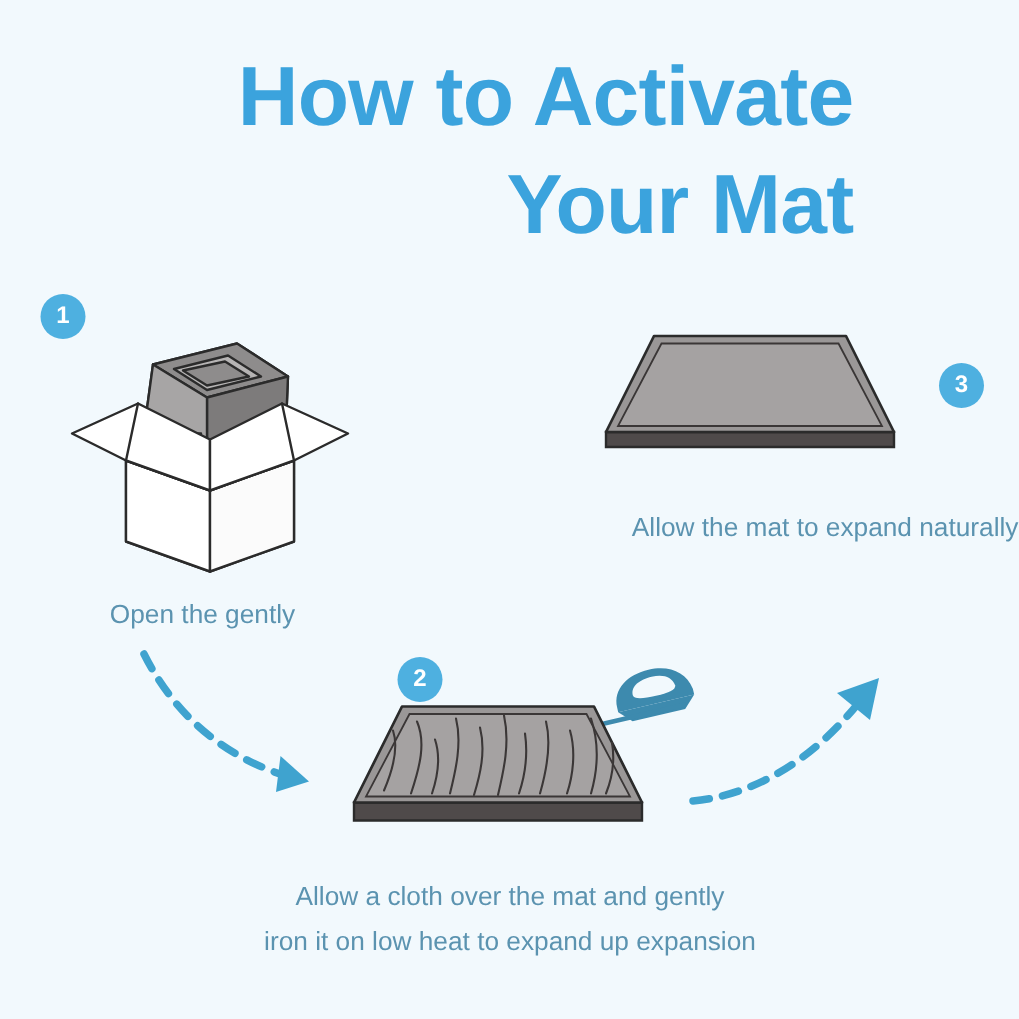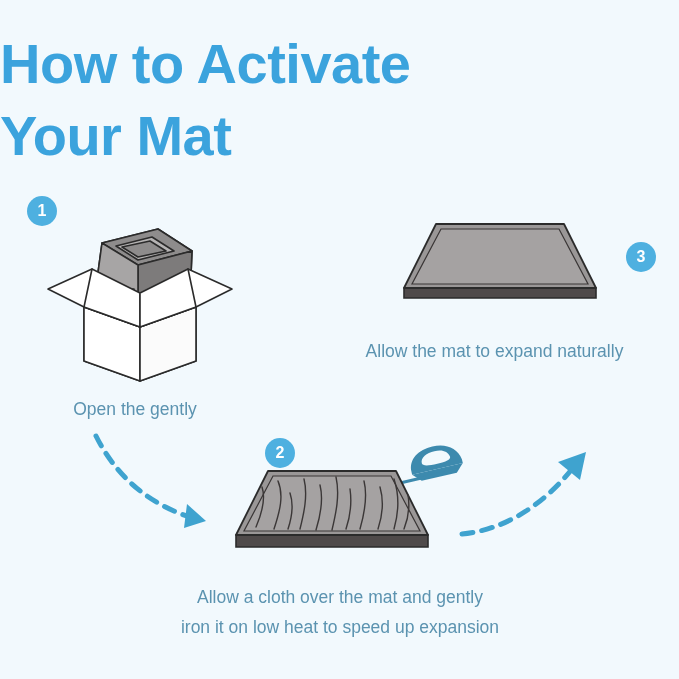--- a/index.html
+++ b/index.html
@@ -20,21 +20,21 @@
     height: 679px;
     background: #f2f9fd;
   }
 
   
   .title-block {
     position: absolute;
     left: 0;
     top: 28px;
     width: 569px;
-    text-align: left;
+    text-align: right;
   }
   .title-line {
     display: block;
     color: #3ba3dd;
     font-weight: bold;
     font-size: 56px;
     line-height: 72px;
     letter-spacing: -0.5px;
   }
 
@@ -65,20 +65,21 @@
   }
   #caption-1 {
     left: 10px;
     top: 394px;
     width: 250px;
   }
   #caption-3 {
     left: 310px;
     top: 336px;
     width: 369px;
+    text-align: right;
   }
   #caption-2 {
     left: 60px;
     top: 582px;
     width: 560px;
   }
   .caption span { display: block; }
 
   
   .art {
@@ -177,21 +178,21 @@
         <path d="M132 16 C 136 32, 132 50, 128 64"></path>
         <path d="M148 22 C 152 36, 150 52, 146 64"></path>
         <path d="M162 14 C 168 32, 166 50, 162 64"></path>
         <path d="M176 30 C 178 42, 176 54, 172 64"></path>
       </g>
     </svg>
   </div>
 
   <div class="caption" id="caption-2">
     <span>Allow a cloth over the mat and gently</span>
-    <span>iron it on low heat to speed up expansion</span>
+    <span>iron it on low heat to expand up expansion</span>
   </div>
 
   <div class="art" id="arrow-2">
     <svg width="140" height="92" viewBox="0 0 140 92" xmlns="http://www.w3.org/2000/svg">
       <path d="M4 86 C 44 82, 84 60, 118 16" fill="none" stroke="#3fa3cf" stroke-width="5" stroke-linecap="round" stroke-dasharray="11 9"></path>
       <path d="M100 14 L128 4 L122 32 Z" fill="#3fa3cf"></path>
     </svg>
   </div>
 
   <div class="badge" id="badge-3">3</div>

